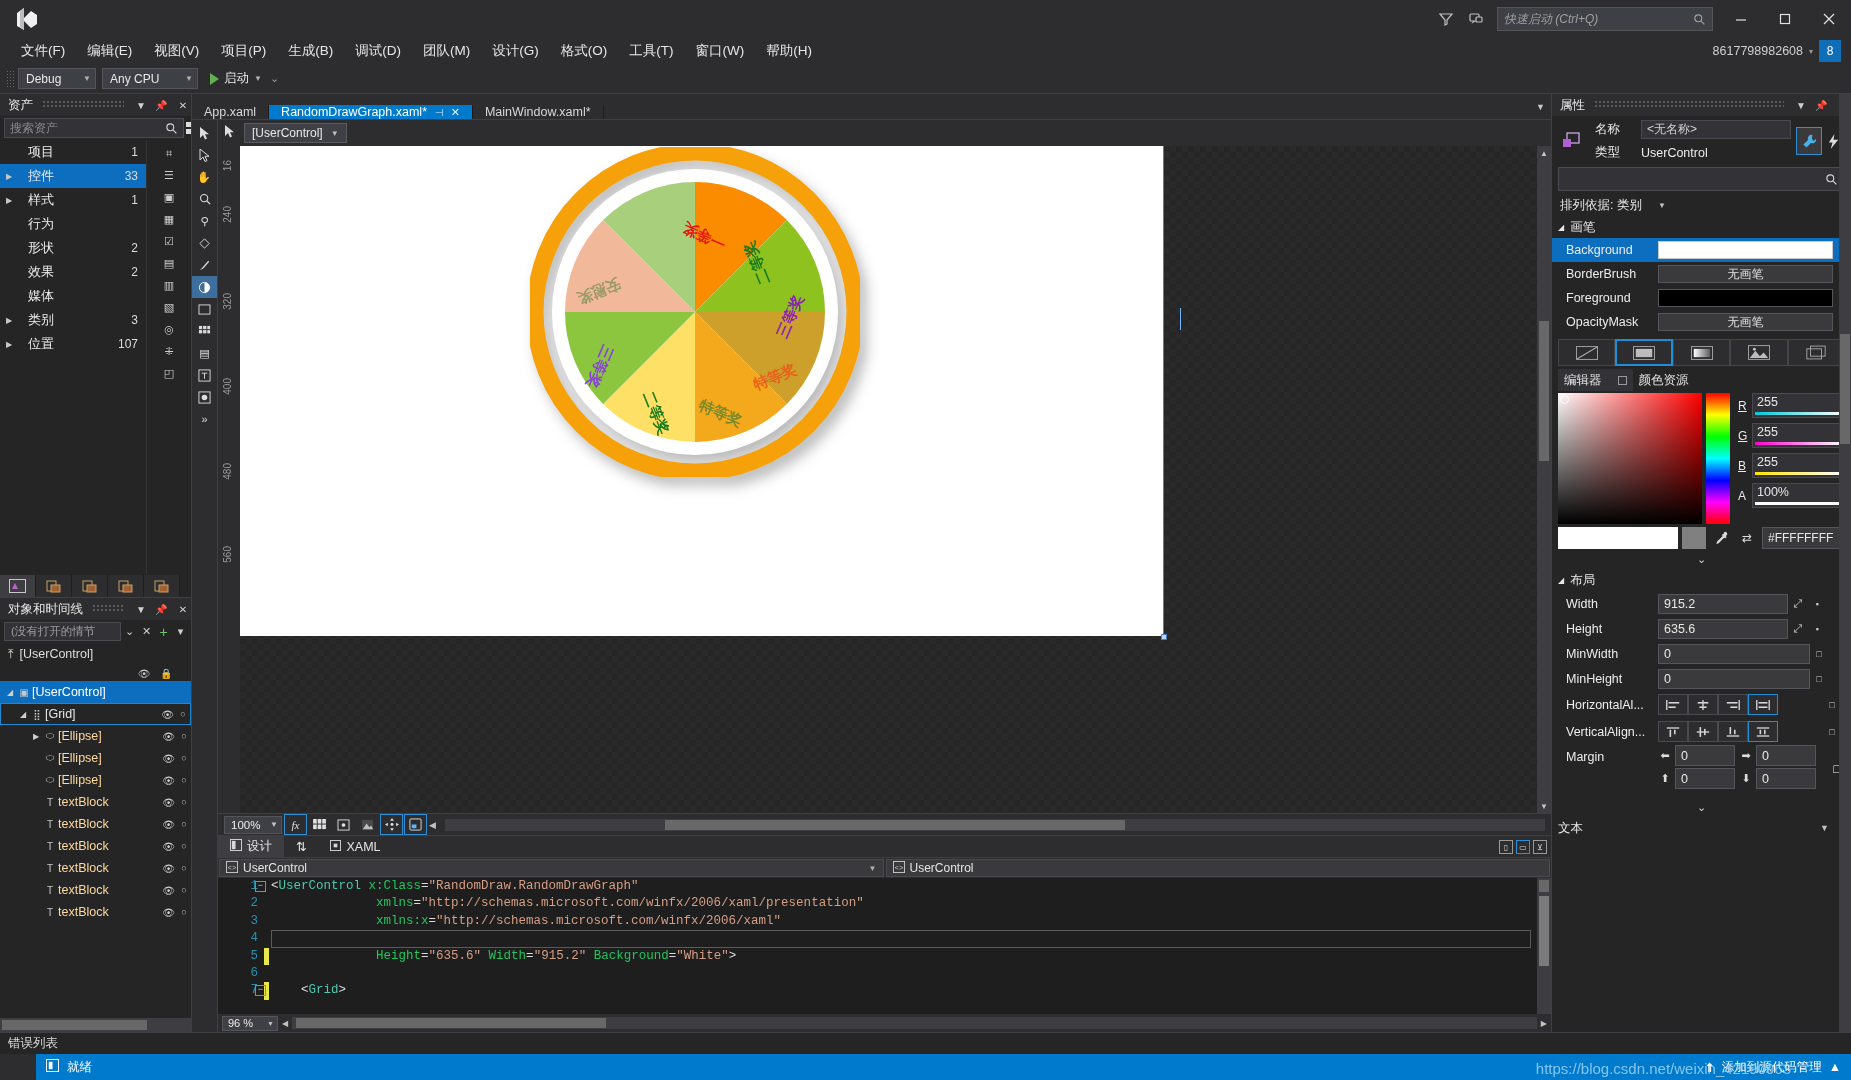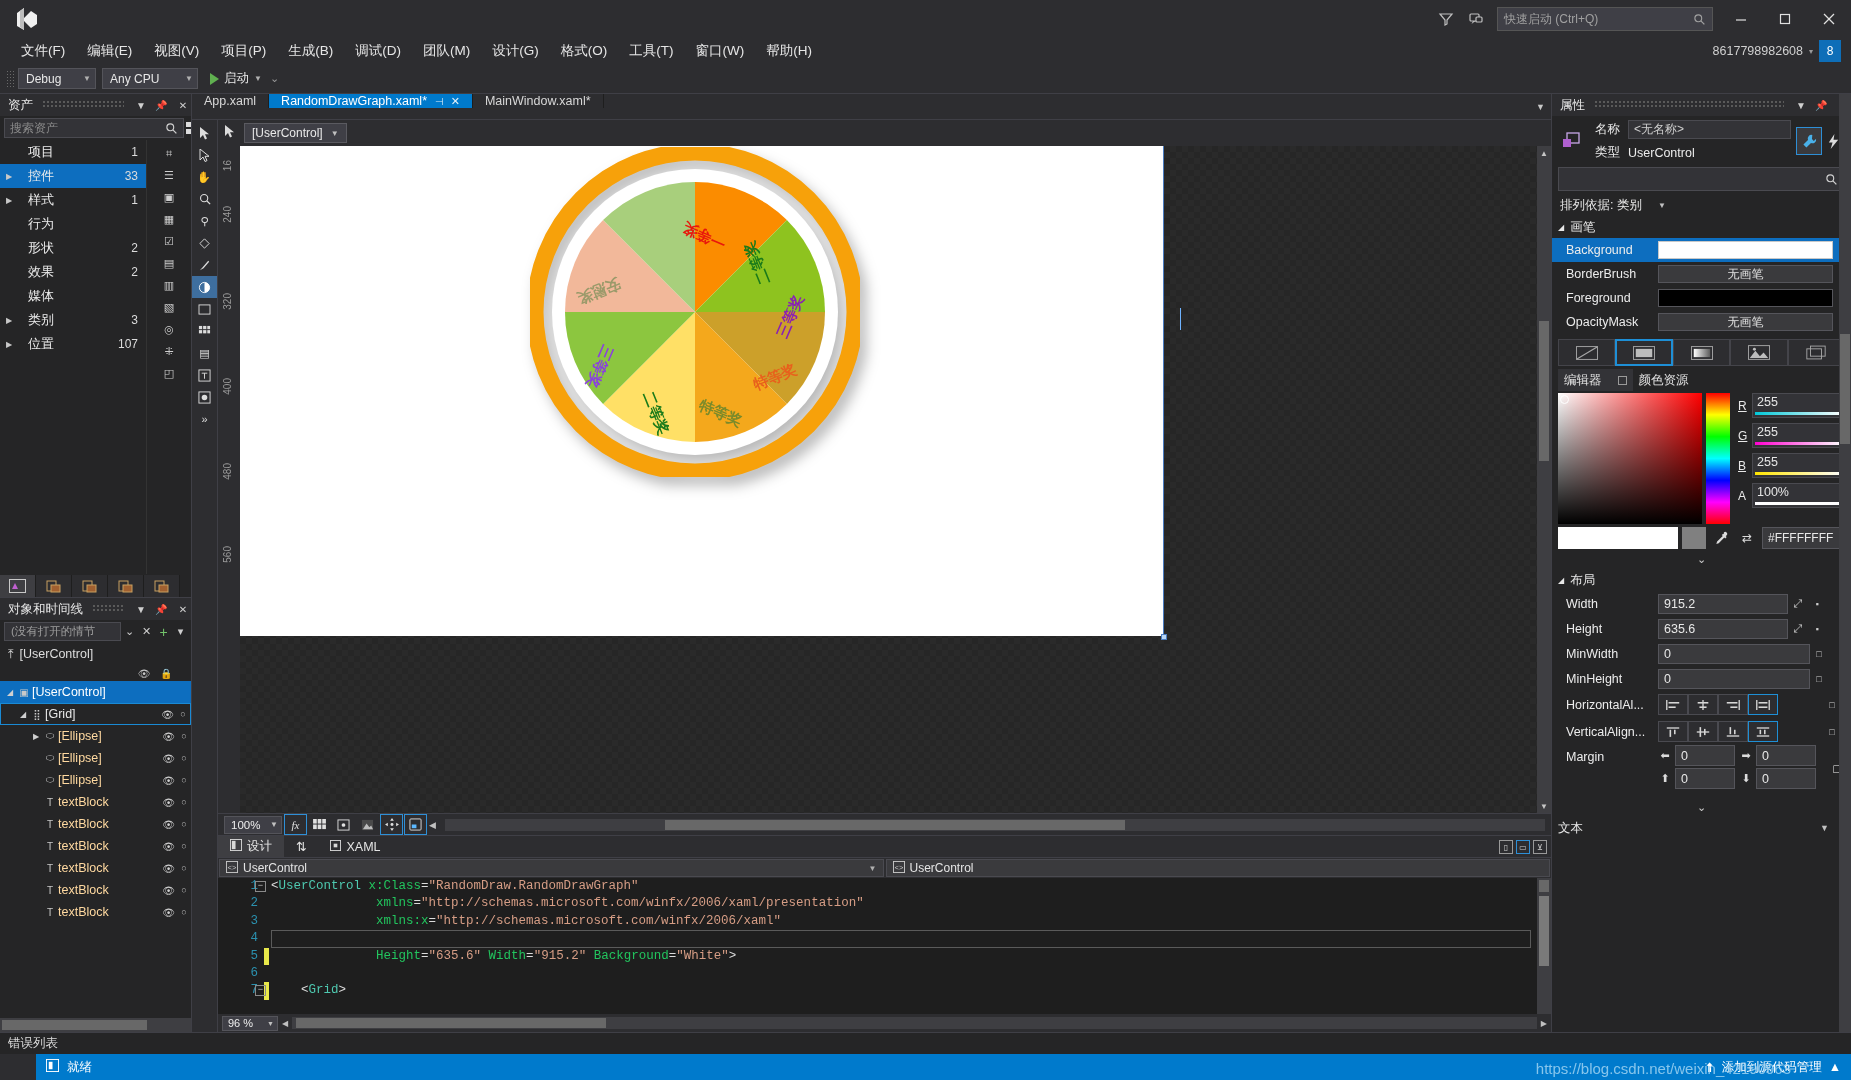--- a/index.html
+++ b/index.html
@@ -10,21 +10,21 @@
   
   .titlebar { height:38px; background:#2d2d30; display:flex; align-items:center;
     position:relative; flex:0 0 38px; }
   .vs-logo { width:26px; height:26px; margin:0 10px 0 14px; position:relative; flex:0 0 26px;}
   .vs-logo svg { display:block; }
   .title-text { font-size:15.5px; color:#c8c8c8; letter-spacing:.2px;}
   .title-right { position:absolute; right:0; top:0; height:38px; display:flex; align-items:center; }
   .ticon { width:30px; height:38px; display:flex; align-items:center; justify-content:center;
     color:#b8b8b8; }
   .quick-launch { width:216px; height:24px; background:#3f3f46; border:1px solid #555;
-    display:flex; align-items:center; padding:9px 6px; margin:0 6px; font-size:12px; color:#a0a0a0;}
+    display:flex; align-items:center; padding:9px 6px; margin:0 6px; font-size:12px; color:#a0a0a0;font-style:italic;}
   .quick-launch .ql-txt { flex:1; }
   .winbtn { width:44px; height:38px; display:flex; align-items:center; justify-content:center;
     color:#e0e0e0; font-size:14px; }
 
   
   .menubar { height:26px; background:#2d2d30; display:flex; align-items:center;
     padding-left:10px; flex:0 0 26px; position:relative;}
   .menuitem { font-size:13.5px; color:#e6e6e6; padding:3px 11px; white-space:nowrap; }
   .acct { position:absolute; right:10px; top:0; height:26px; display:flex; align-items:center;
     gap:6px; font-size:12.5px; color:#d0d0d0; }
@@ -104,21 +104,21 @@
   .tnode .gi { width:16px; text-align:center; font-size:10px; color:#c9c9c9; }
   .tnode .lbl { flex:1; overflow:hidden; white-space:nowrap; }
   .tnode .eye { width:17px; text-align:center; font-size:10px; color:#d0d0d0; }
   .tnode .lk { width:14px; text-align:center; font-size:9px; color:#b5b5b5; }
   .tnode.sel { background:#0d6ebf; color:#ffffff; }
   .tnode.outl { border:1px solid #1a8ad4; }
   .tnode.white { color:#e8e8e8; }
 
   
   .center { flex:1; display:flex; flex-direction:column; min-width:0; background:#2d2d30; }
-  .doctabs { height:26px; background:#2d2d30; display:flex; align-items:flex-start;
+  .doctabs { height:26px; background:#2d2d30; display:flex; align-items:flex-end;
     border-bottom:1px solid #3f3f46; position:relative;}
   .dtab { display:flex; align-items:center; padding:0 12px; font-size:12.5px; color:#d8d8d8;
     background:#2d2d30; border-right:1px solid #1e1e1e;}
   .dtab.act { background:#007acc; color:#fff; }
   .dtab .pin { margin-left:8px; font-size:10px; opacity:.85;}
   .dtab .cls { margin-left:7px; font-size:11px; opacity:.9;}
   .dtabs-caret { position:absolute; right:6px; top:0; height:26px; display:flex;
     align-items:center; color:#c8c8c8; font-size:9px; }
 
   .designer { flex:1; display:flex; min-height:0; }
@@ -198,21 +198,21 @@
     justify-content:space-between; padding:0 3px 0 5px;}
   .chs-track { flex:1; height:12px; background:#3e3e42; position:relative; }
   .chs-thumb { position:absolute; top:1px; height:10px; background:#686868; }
 
   
   .rightcol { width:300px; flex:0 0 300px; background:#252526; display:flex;
     flex-direction:column; border-left:1px solid #3f3f46;}
   .prop-id { height:50px; display:flex; align-items:center; padding:0 6px; gap:6px; }
   .pid-icon { width:26px; height:26px; display:flex; align-items:center; justify-content:center;}
   .pid-fields { flex:1; }
-  .pid-row { height:23px; display:flex; align-items:center; gap:8px; font-size:12.5px; }
+  .pid-row { height:23px; display:flex; align-items:center; gap:21px; font-size:12.5px; }
   .pid-row .lb { width:30px; text-align:right; color:#e8e8e8; }
   .pid-inp { flex:1; height:19px; background:#333337; border:1px solid #4a4a50; color:#d0d0d0;
     font-size:12px; display:flex; align-items:center; padding-left:5px;}
   .pid-val { flex:1; font-size:12.5px; color:#ececec; }
   .pid-btns { display:flex; }
   .pid-btn { width:24px; height:26px; display:flex; align-items:center; justify-content:center;
     color:#e8e8e8; font-size:12px; }
   .pid-btn.sel { outline:1px solid #2e8fd6; background:#3a3a3d; }
   .prop-search { height:24px; margin:1px 6px 3px 6px; background:#333337;
     border:1px solid #4a4a50; display:flex; align-items:center; padding:0 6px; }

